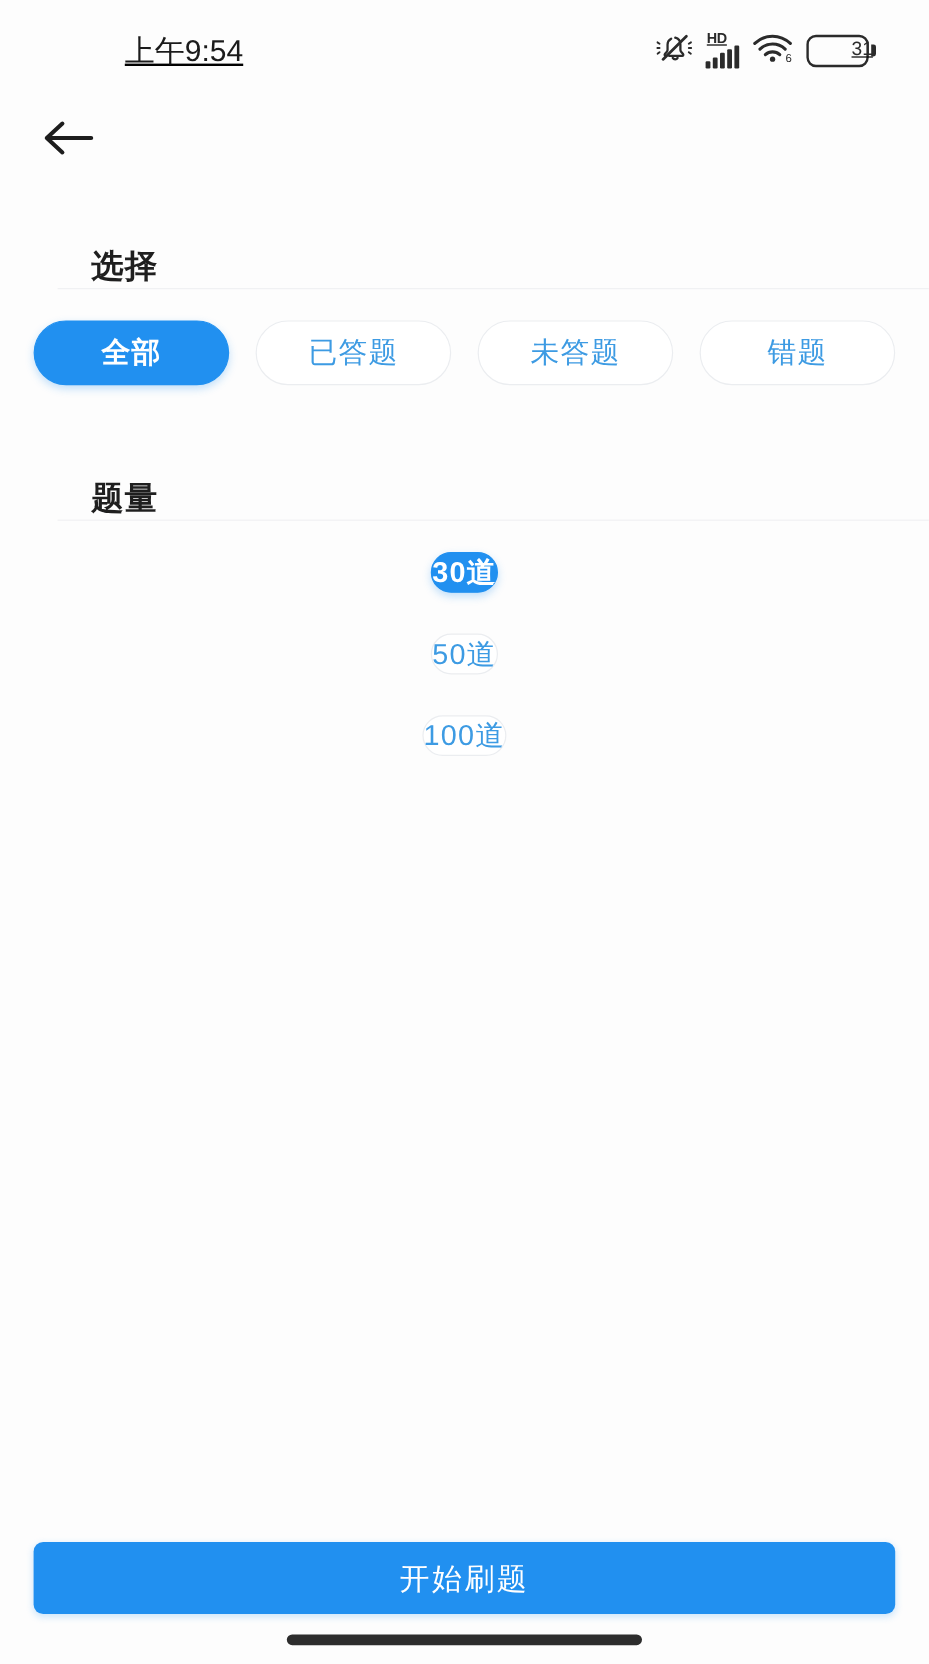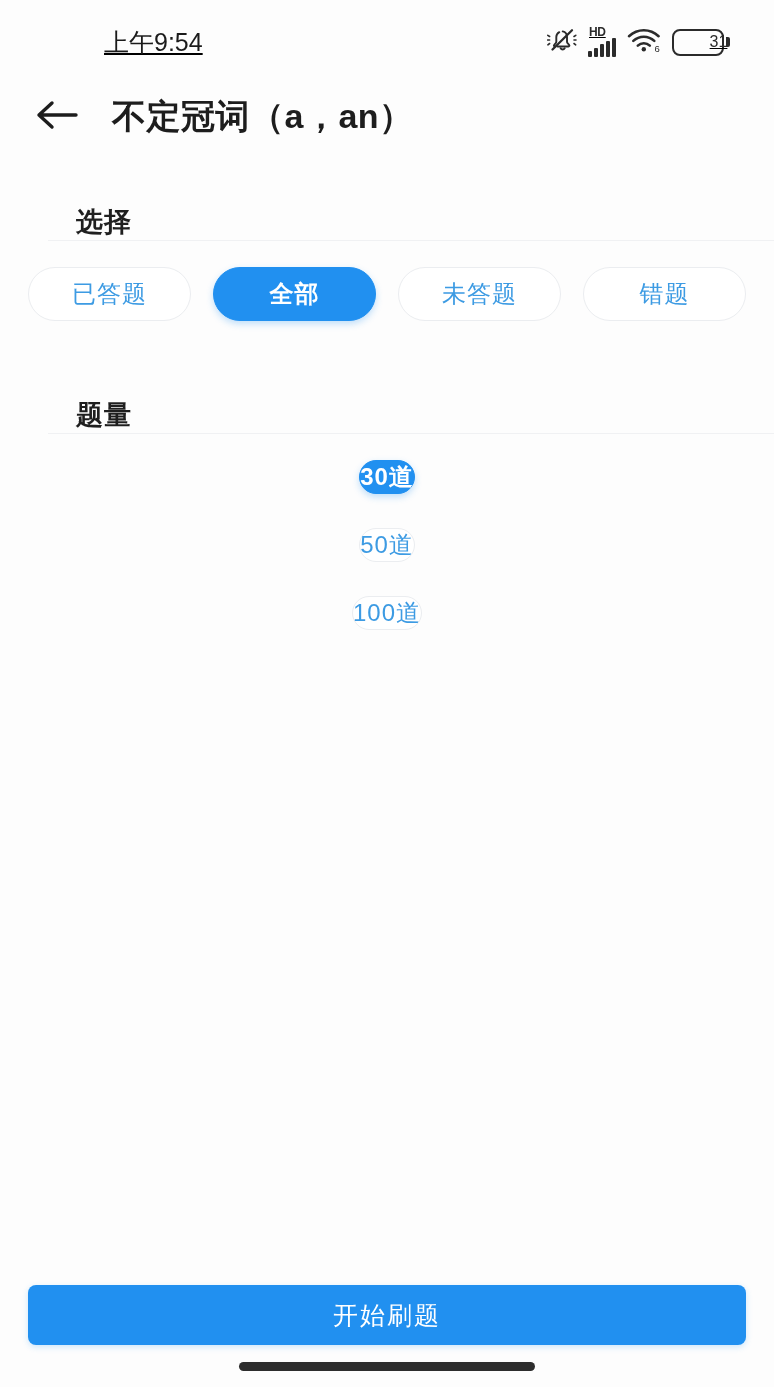--- a/index.html
+++ b/index.html
@@ -287,31 +287,30 @@
   </div>
 
   <div class="app-bar">
     <div class="back-btn">
       <span>
         <svg width="44" height="34" viewBox="0 0 44 34">
           <path d="M41 17 H4 M17 5 L4 17 L17 29" fill="none" stroke="#1d1d1d" stroke-width="3.4" stroke-linecap="round" stroke-linejoin="round"></path>
         </svg>
       </span>
     </div>
-    <div class="app-title">不定冠词（a，an）</div>
   </div>
 
   <div class="content">
 
     <div class="section-head">
       <div class="section-title">选择</div>
     </div>
     <div class="chip-row">
+      <div class="chip selected">全部</div>
       <div class="chip">已答题</div>
-      <div class="chip selected">全部</div>
       <div class="chip">未答题</div>
       <div class="chip">错题</div>
     </div>
 
     <div class="section-head second">
       <div class="section-title">题量</div>
     </div>
     <div class="chip-row qty">
       <div class="chip selected">30道</div>
       <div class="chip">50道</div>

